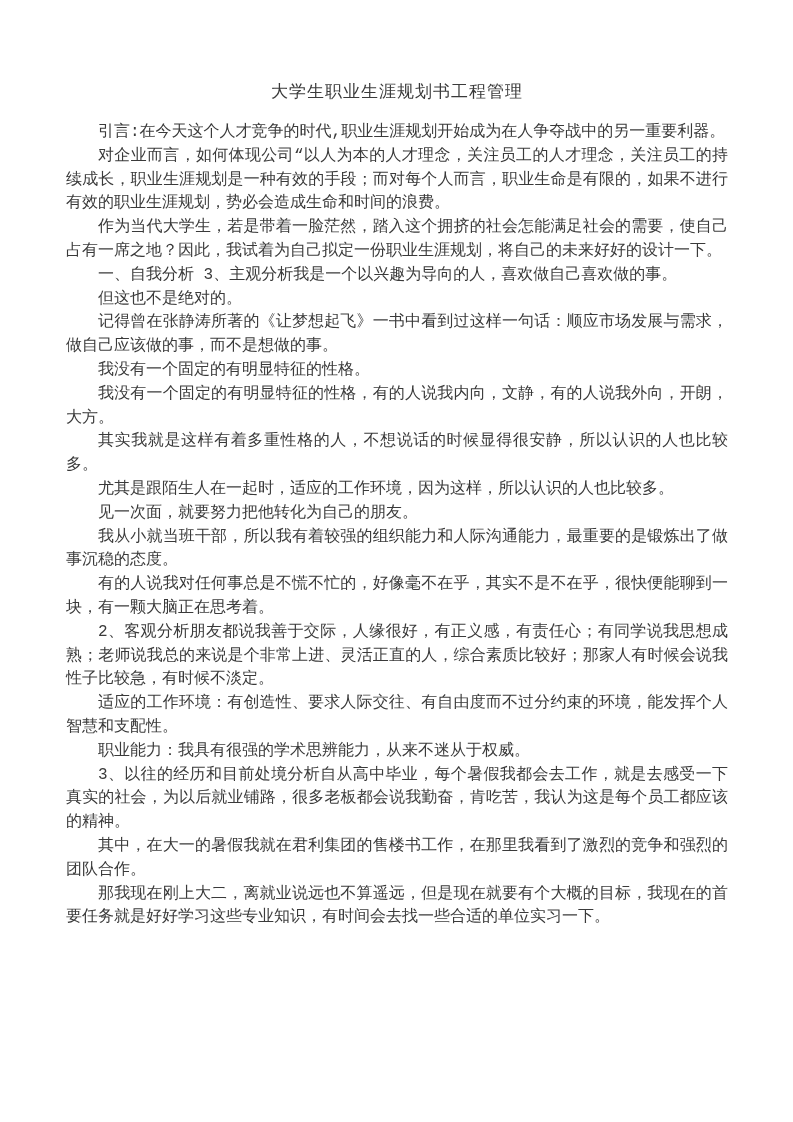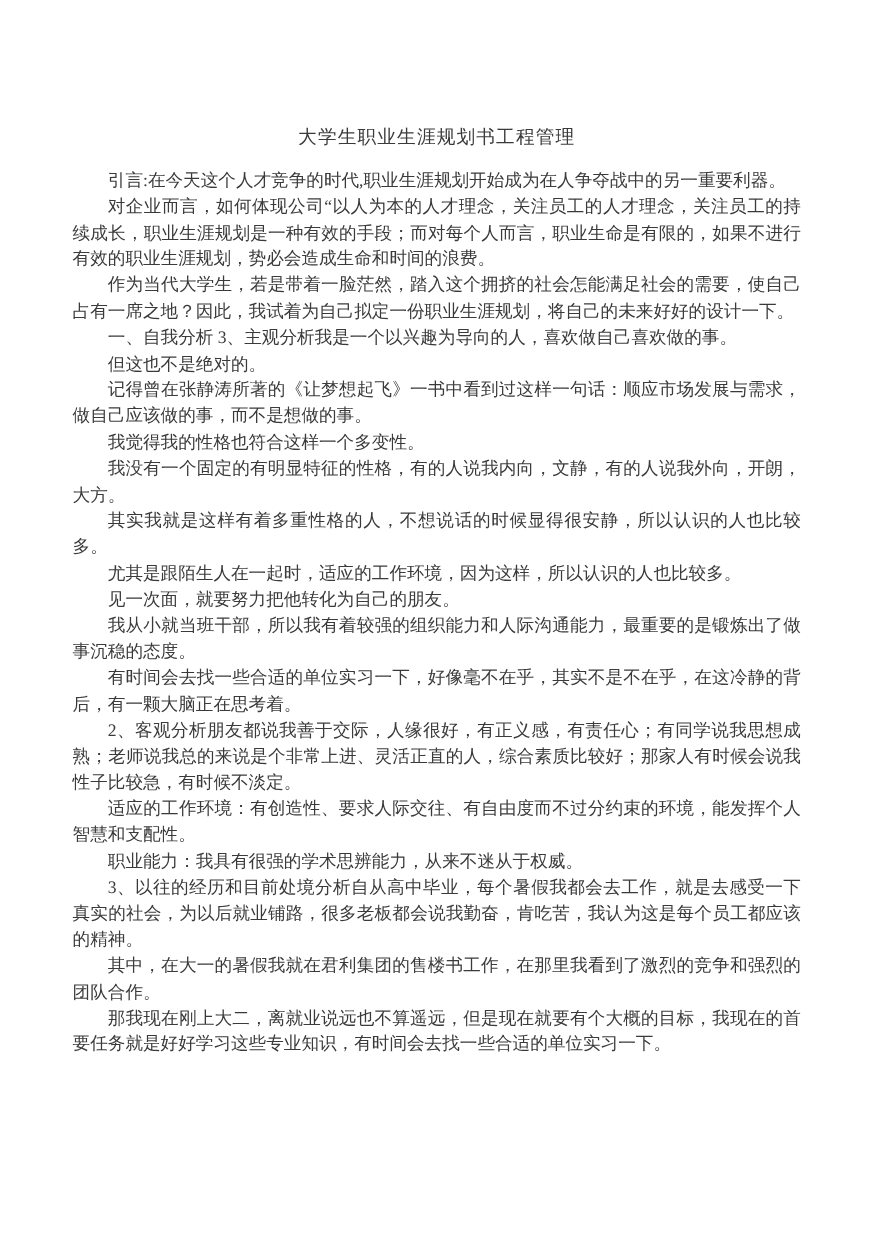--- a/index.html
+++ b/index.html
@@ -6,22 +6,22 @@
     margin: 0;
     padding: 0;
     background: #ffffff;
   }
   .page {
     position: relative;
     width: 793px;
     height: 1122px;
     background: #ffffff;
     box-sizing: border-box;
-    padding: 112px 65px 0 66px;
-    font-family: Liberation Serif, serif;
+    padding: 80px 65px 0 66px;
+    font-family: Liberation Mono, monospace;
     color: #3a3a3a;
     overflow: hidden;
   }
   .doc-title {
     font-size: 17px;
     font-weight: 400;
     text-align: center;
     margin: 0 0 15px 0;
     line-height: 26px;
     letter-spacing: 1px;
@@ -40,26 +40,26 @@
 <body>
 
 <div class="page">
   <h1 class="doc-title">大学生职业生涯规划书工程管理</h1>
   <p class="para">引言:在今天这个人才竞争的时代,职业生涯规划开始成为在人争夺战中的另一重要利器。</p>
   <p class="para">对企业而言，如何体现公司“以人为本的人才理念，关注员工的人才理念，关注员工的持续成长，职业生涯规划是一种有效的手段；而对每个人而言，职业生命是有限的，如果不进行有效的职业生涯规划，势必会造成生命和时间的浪费。</p>
   <p class="para">作为当代大学生，若是带着一脸茫然，踏入这个拥挤的社会怎能满足社会的需要，使自己占有一席之地？因此，我试着为自己拟定一份职业生涯规划，将自己的未来好好的设计一下。</p>
   <p class="para">一、自我分析 3、主观分析我是一个以兴趣为导向的人，喜欢做自己喜欢做的事。</p>
   <p class="para">但这也不是绝对的。</p>
   <p class="para">记得曾在张静涛所著的《让梦想起飞》一书中看到过这样一句话：顺应市场发展与需求，做自己应该做的事，而不是想做的事。</p>
-  <p class="para">我觉得我的性格也符合这样一个多变性。</p>
+  <p class="para">我没有一个固定的有明显特征的性格。</p>
   <p class="para">我没有一个固定的有明显特征的性格，有的人说我内向，文静，有的人说我外向，开朗，大方。</p>
   <p class="para">其实我就是这样有着多重性格的人，不想说话的时候显得很安静，所以认识的人也比较多。</p>
   <p class="para">尤其是跟陌生人在一起时，适应的工作环境，因为这样，所以认识的人也比较多。</p>
   <p class="para">见一次面，就要努力把他转化为自己的朋友。</p>
   <p class="para">我从小就当班干部，所以我有着较强的组织能力和人际沟通能力，最重要的是锻炼出了做事沉稳的态度。</p>
-  <p class="para">有时间会去找一些合适的单位实习一下，好像毫不在乎，其实不是不在乎，在这冷静的背后，有一颗大脑正在思考着。</p>
+  <p class="para">有的人说我对任何事总是不慌不忙的，好像毫不在乎，其实不是不在乎，很快便能聊到一块，有一颗大脑正在思考着。</p>
   <p class="para">2、客观分析朋友都说我善于交际，人缘很好，有正义感，有责任心；有同学说我思想成熟；老师说我总的来说是个非常上进、灵活正直的人，综合素质比较好；那家人有时候会说我性子比较急，有时候不淡定。</p>
   <p class="para">适应的工作环境：有创造性、要求人际交往、有自由度而不过分约束的环境，能发挥个人智慧和支配性。</p>
   <p class="para">职业能力：我具有很强的学术思辨能力，从来不迷从于权威。</p>
   <p class="para">3、以往的经历和目前处境分析自从高中毕业，每个暑假我都会去工作，就是去感受一下真实的社会，为以后就业铺路，很多老板都会说我勤奋，肯吃苦，我认为这是每个员工都应该的精神。</p>
   <p class="para">其中，在大一的暑假我就在君利集团的售楼书工作，在那里我看到了激烈的竞争和强烈的团队合作。</p>
   <p class="para">那我现在刚上大二，离就业说远也不算遥远，但是现在就要有个大概的目标，我现在的首要任务就是好好学习这些专业知识，有时间会去找一些合适的单位实习一下。</p>
 </div>
 
 </body></html>

